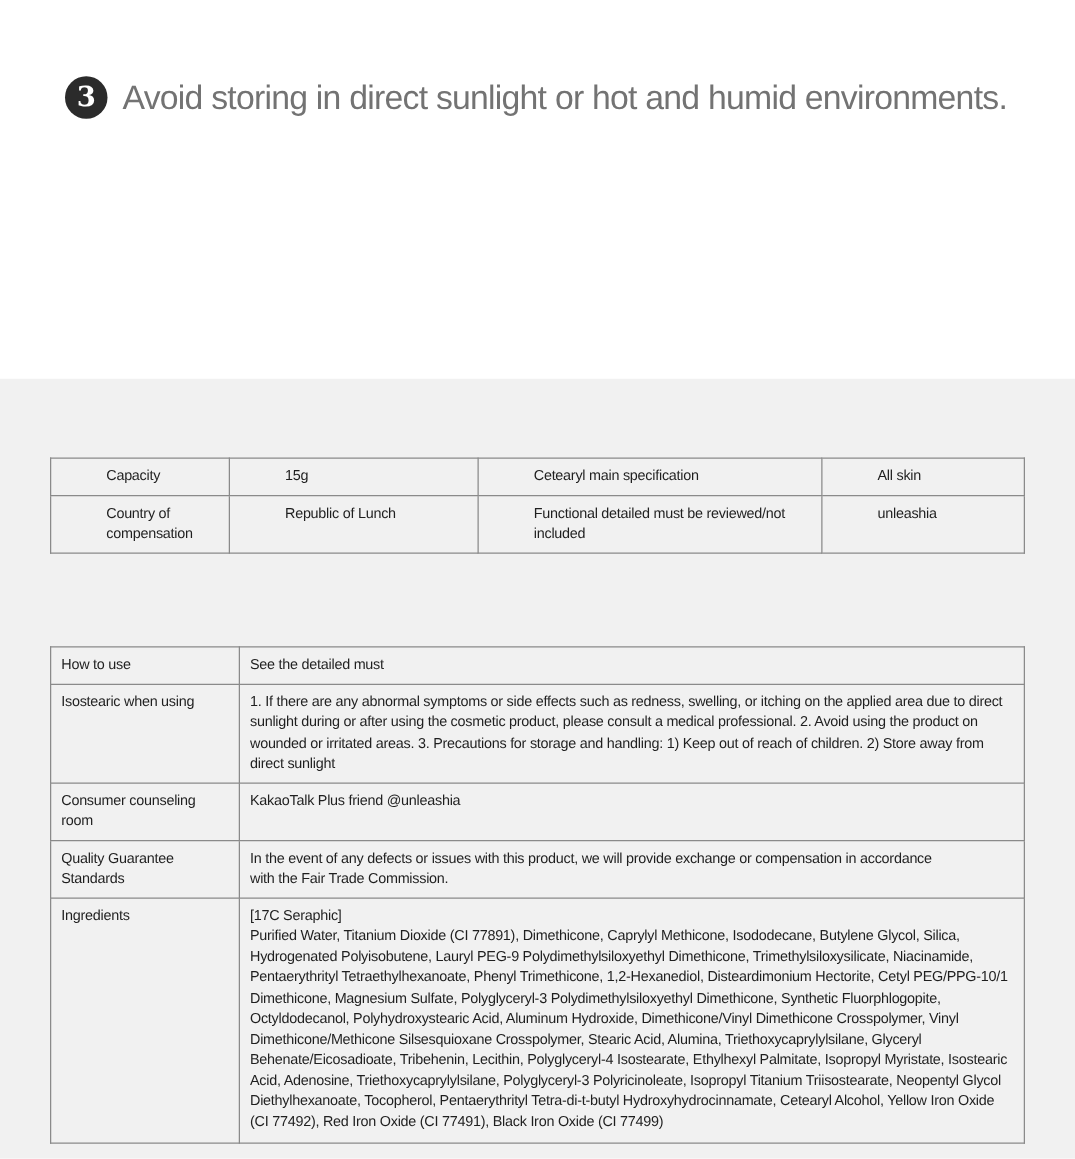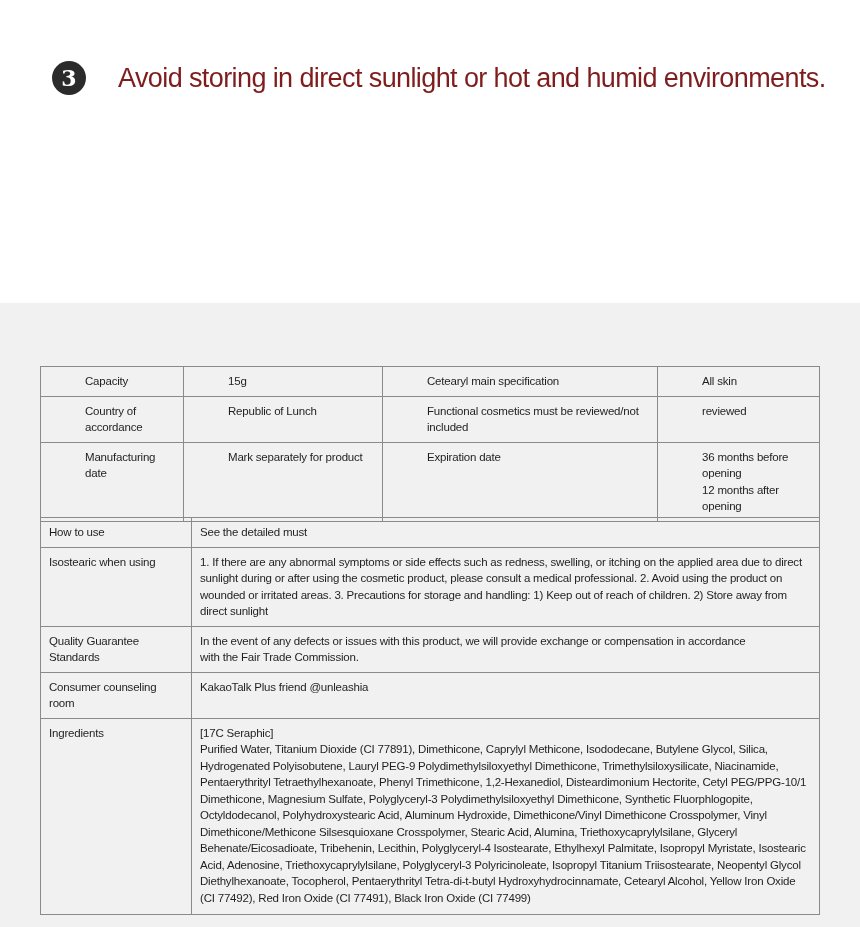--- a/index.html
+++ b/index.html
@@ -16,21 +16,21 @@
     position: absolute; left: 52px; top: 61px;
     display: flex; align-items: center;
   }
   .step-badge {
     width: 34px; height: 34px; border-radius: 50%;
     background: #2b2b2b; color: #fff;
     display: flex; align-items: center; justify-content: center;
     font-family: "DejaVu Serif", serif; font-weight: bold; font-size: 22px;
   }
   .step-text {
-    margin-left: 32px; font-size: 27px; color: #7f1d1d; letter-spacing: -0.6px;
+    margin-left: 12px; font-size: 27px; color: #737373; letter-spacing: -0.6px;
   }
   .bottom {
     background: #f1f1f1; height: 624px; position: relative;
   }
   table {
     border-collapse: collapse; position: absolute; left: 40px; width: 780px;
     font-size: 11.5px; color: #1f1f1f; letter-spacing: -0.2px;
   }
   td {
     border: 1px solid #8a8a8a; padding: 6px 8px 6px 8px; vertical-align: top; line-height: 16.5px;
@@ -60,53 +60,46 @@
         <col>
       </colgroup>
     <tbody>
         <tr>
       <td>Capacity</td>
       <td>15g</td>
       <td>Cetearyl main specification</td>
       <td>All skin</td>
     </tr>
     <tr>
-      <td>Country of accordance</td>
+      <td>Country of compensation</td>
       <td>Republic of Lunch</td>
-      <td>Functional cosmetics must be reviewed/not included</td>
-      <td>reviewed</td>
-    </tr>
-    <tr>
-      <td>Manufacturing date</td>
-      <td>Mark separately for product</td>
-      <td>Expiration date</td>
-      <td class="blk">36 months before opening
-12 months after opening</td>
+      <td>Functional detailed must be reviewed/not included</td>
+      <td>unleashia</td>
     </tr>
   </tbody>
     </table>
 
   <table class="t2">
     <tbody>
         <tr>
       <td class="lbl">How to use</td>
       <td>See the detailed must</td>
     </tr>
     <tr>
       <td class="lbl">Isostearic when using</td>
       <td>1. If there are any abnormal symptoms or side effects such as redness, swelling, or itching on the applied area due to direct sunlight during or after using the cosmetic product, please consult a medical professional.    2. Avoid using the product on wounded or irritated areas.    3. Precautions for storage and handling: 1) Keep out of reach of children. 2) Store away from direct sunlight</td>
     </tr>
     <tr>
+      <td class="lbl">Consumer counseling room</td>
+      <td>KakaoTalk Plus friend @unleashia</td>
+    </tr>
+    <tr>
       <td class="lbl">Quality Guarantee Standards</td>
       <td class="blk">In the event of any defects or issues with this product, we will provide exchange or compensation in accordance
 with the Fair Trade Commission.</td>
-    </tr>
-    <tr>
-      <td class="lbl">Consumer counseling room</td>
-      <td>KakaoTalk Plus friend @unleashia</td>
     </tr>
     <tr>
       <td class="lbl">Ingredients</td>
       <td style="padding-bottom:0">
         <div style="padding-bottom:8px">
           <div>[17C Seraphic]</div>
           <div>Purified Water, Titanium Dioxide (CI 77891), Dimethicone, Caprylyl Methicone, Isododecane, Butylene Glycol, Silica, Hydrogenated Polyisobutene, Lauryl PEG-9 Polydimethylsiloxyethyl Dimethicone, Trimethylsiloxysilicate, Niacinamide, Pentaerythrityl Tetraethylhexanoate, Phenyl Trimethicone, 1,2-Hexanediol, Disteardimonium Hectorite, Cetyl PEG/PPG-10/1 Dimethicone, Magnesium Sulfate, Polyglyceryl-3 Polydimethylsiloxyethyl Dimethicone, Synthetic Fluorphlogopite, Octyldodecanol, Polyhydroxystearic Acid, Aluminum Hydroxide, Dimethicone/Vinyl Dimethicone Crosspolymer, Vinyl Dimethicone/Methicone Silsesquioxane Crosspolymer, Stearic Acid, Alumina, Triethoxycaprylylsilane, Glyceryl Behenate/Eicosadioate, Tribehenin, Lecithin, Polyglyceryl-4 Isostearate, Ethylhexyl Palmitate, Isopropyl Myristate, Isostearic Acid, Adenosine, Triethoxycaprylylsilane, Polyglyceryl-3 Polyricinoleate, Isopropyl Titanium Triisostearate, Neopentyl Glycol Diethylhexanoate, Tocopherol, Pentaerythrityl Tetra-di-t-butyl Hydroxyhydrocinnamate, Cetearyl Alcohol, Yellow Iron Oxide (CI 77492), Red Iron Oxide (CI 77491), Black Iron Oxide (CI 77499)</div>
         </div>
 
       </td>

